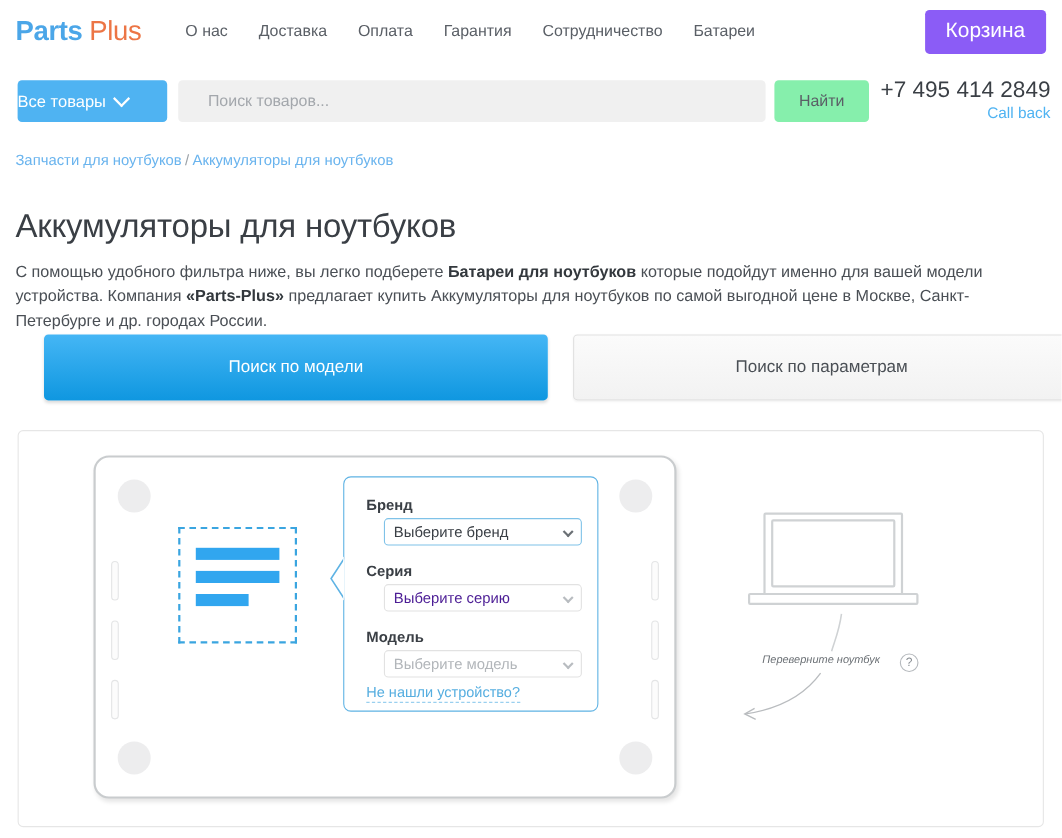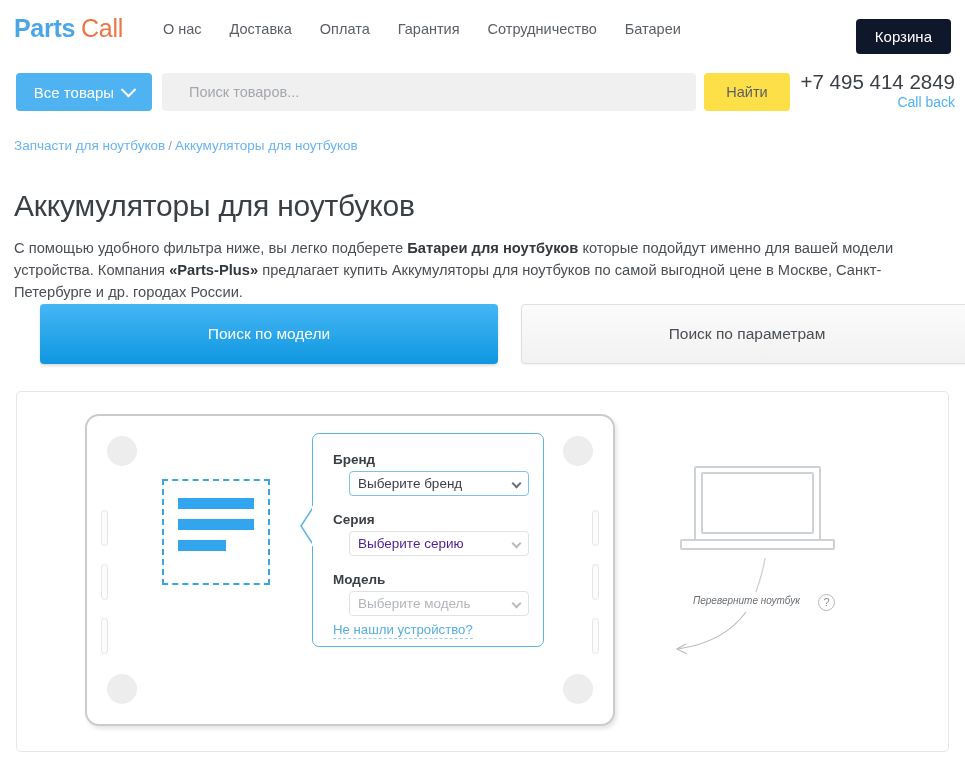--- a/index.html
+++ b/index.html
@@ -23,51 +23,51 @@
     white-space: nowrap; line-height: 1;
   }
   .logo .p1 { color: #4ba6e8; font-weight: 700; }
   .logo .p2 { color: #ec7545; font-weight: 400; margin-left: 6px; }
   .nav { display: flex; align-items: center; margin-left: 40px; }
   .nav a {
     color: #5a5f66; font-size: 14.5px; text-decoration: none;
     margin-right: 28px; white-space: nowrap;
   }
   .cart-btn {
-    position: absolute; right: 14px; top: 19px;
-    background: #0f172a; color: #fff; border: none; border-radius: 4px;
-    font-size: 15px; font-family: inherit;
+    position: absolute; right: 14px; top: 9px;
+    background: #8b5cf6; color: #fff; border: none; border-radius: 4px;
+    font-size: 19px; font-family: inherit;
     padding: 9px 19px; cursor: pointer; white-space: nowrap;
   }
 
   
   .searchrow {
     position: absolute; left: 0; top: 70px; width: 965px; height: 50px;
   }
   .allgoods {
     position: absolute; left: 16px; top: 3px;
     width: 136px; height: 38px; background: #4fb3f2; color: #fff;
     border: none; border-radius: 4px; font-size: 15px; font-family: inherit;
-    display: flex; align-items: center; justify-content: center; gap: 9px;
+    display: flex; align-items: center; gap: 9px;
     cursor: pointer;
   }
   .allgoods .chev {
     width: 11px; height: 11px; border-right: 2px solid #fff; border-bottom: 2px solid #fff;
     transform: rotate(45deg) translate(-2px,-2px); display: inline-block;
   }
   .searchinput {
     position: absolute; left: 162px; top: 3px; width: 534px; height: 38px;
     background: #f0f0f0; border: none; border-radius: 4px;
     font-size: 14.5px; font-family: inherit; color: #4a4f55;
     padding: 0 27px;
   }
   .searchinput::placeholder { color: #a3a7ac; }
   .findbtn {
     position: absolute; left: 704px; top: 3px; width: 86px; height: 38px;
-    background: #fde047; border: none; border-radius: 4px;
+    background: #86efac; border: none; border-radius: 4px;
     font-size: 14.5px; font-family: inherit; color: #5a5f66; cursor: pointer;
   }
   .phone {
     position: absolute; right: 10px; top: 0px; text-align: right;
   }
   .phone .num { font-size: 20.5px; color: #3a3f45; white-space: nowrap; line-height: 1.15; }
   .phone .cb { font-size: 14px; color: #4fb3f2; text-decoration: none; display: block; line-height: 1.2; }
 
   
   .breadcrumb {
@@ -194,21 +194,21 @@
     font-style: normal; cursor: pointer;
   }
 </style>
 </head>
 <body>
 
 <div class="page">
 
   <div class="header">
     <div class="logo">
-      <span class="p1">Parts</span><span class="p2">Call</span>
+      <span class="p1">Parts</span><span class="p2">Plus</span>
     </div>
     <div class="nav">
       <a href="#">О нас</a>
       <a href="#">Доставка</a>
       <a href="#">Оплата</a>
       <a href="#">Гарантия</a>
       <a href="#">Сотрудничество</a>
       <a href="#">Батареи</a>
     </div>
     <button class="cart-btn">Корзина</button>

